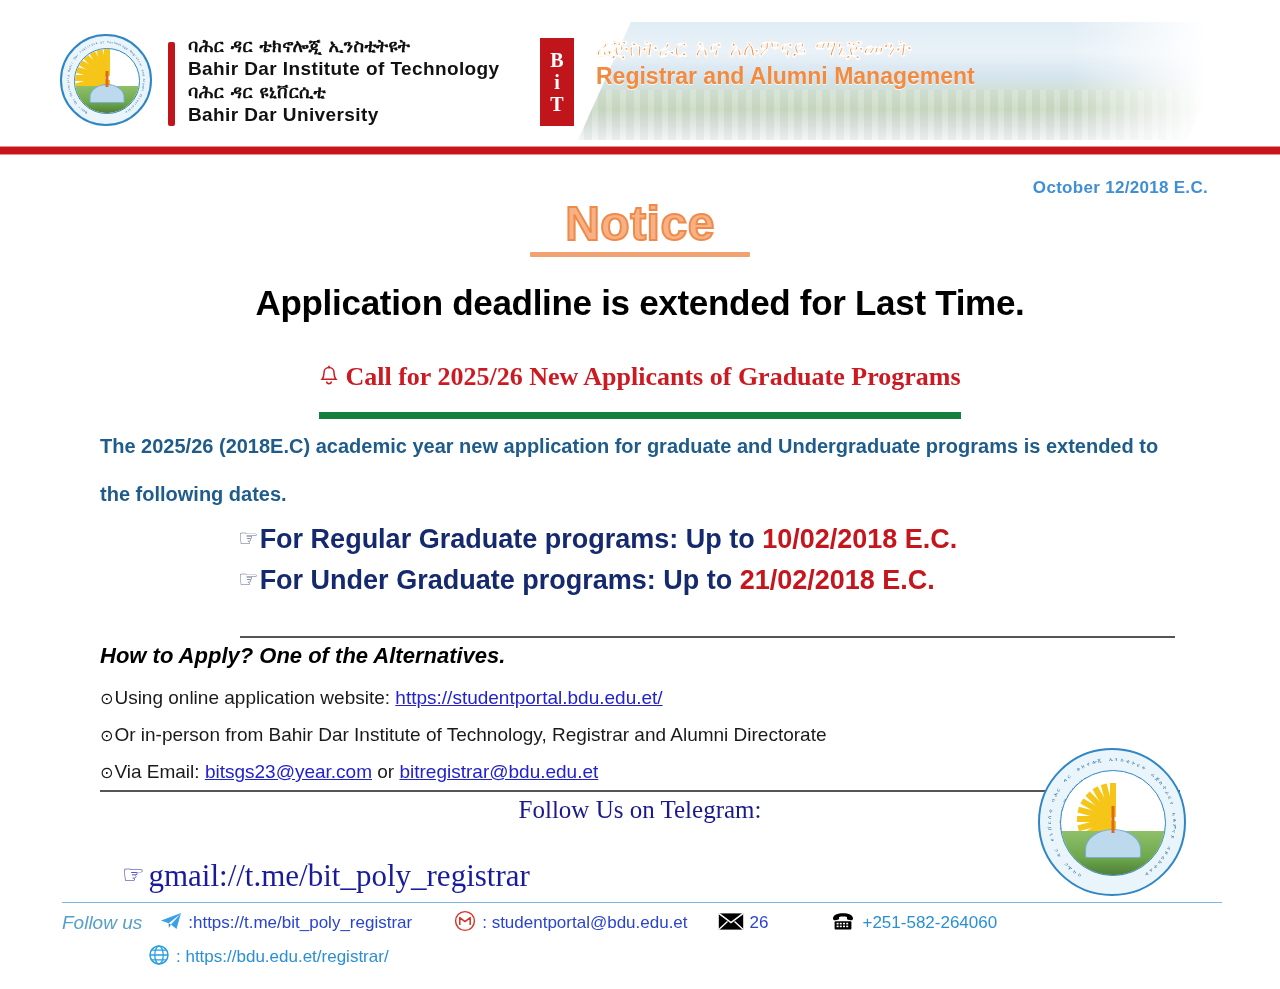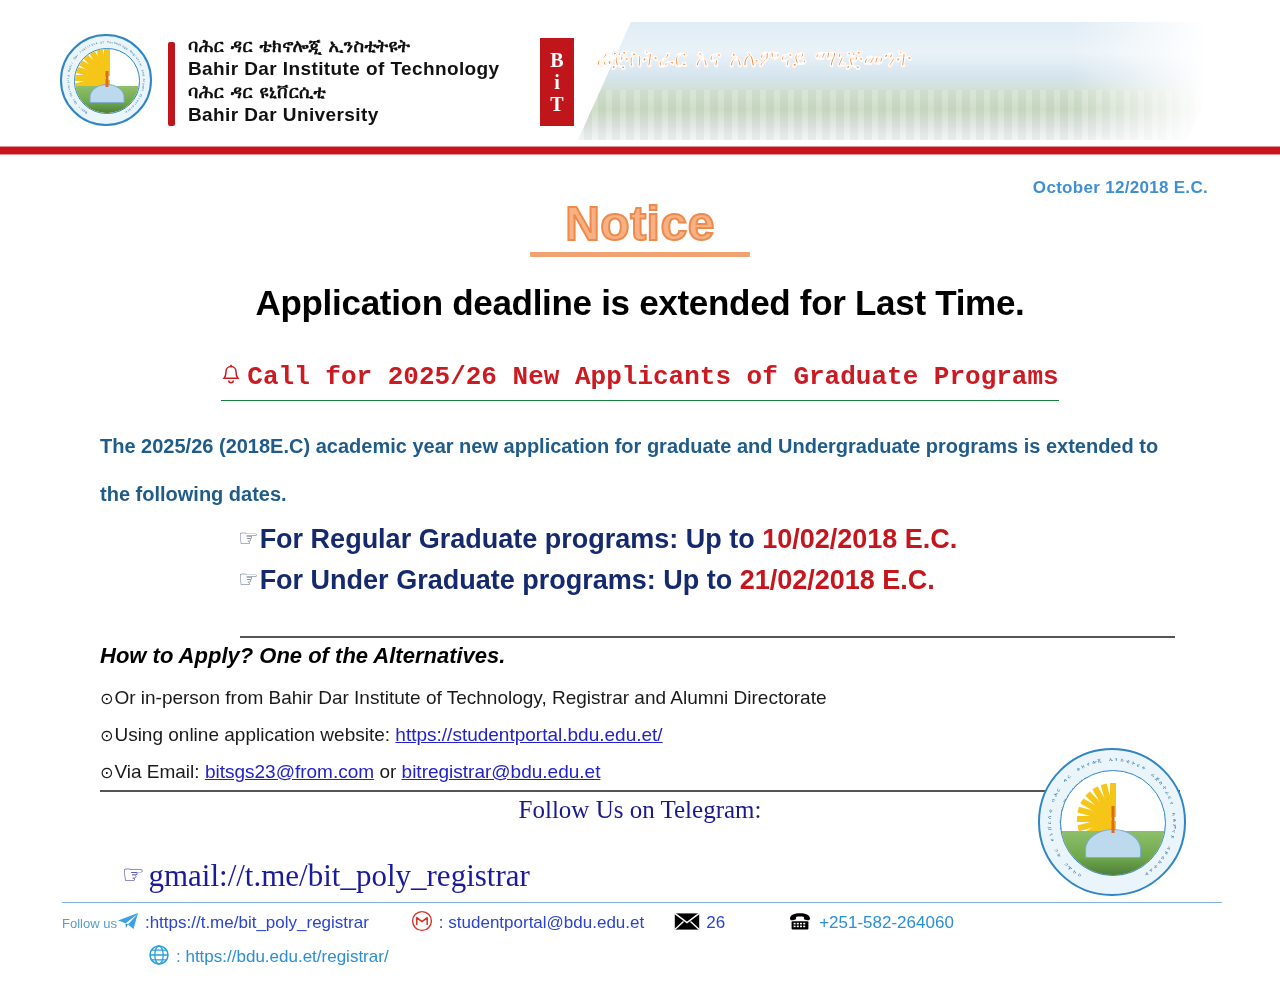--- a/index.html
+++ b/index.html
@@ -174,21 +174,21 @@
   }
   .bit-badge span {
     color: #ffffff;
     font-size: 20px;
     font-weight: bold;
     line-height: 21px;
     font-family: "Liberation Serif", serif;
   }
   .banner-text {
     position: absolute;
-    left: 56px; top: 22px;
+    left: 56px; top: 12px;
     width: 620px;
   }
   .banner-amh {
     font-family: "DejaVu Sans", sans-serif;
     font-size: 23px;
     font-weight: bold;
     color: #f08a3c;
     -webkit-text-stroke: 0.6px #ffffff;
     text-shadow: 0 1px 0 rgba(255,255,255,0.8);
     white-space: nowrap;
@@ -261,26 +261,26 @@
   }
 
   .call-line {
     position: absolute;
     left: 0; top: 362px;
     width: 1280px;
     text-align: center;
   }
   .call-inner {
     display: inline-block;
-    font-family: Liberation Mono, monospace;
+    font-family: Liberation Serif, serif;
     font-size: 26px;
     font-weight: bold;
     color: #cc1a22;
-    border-bottom: 1px solid #15803d;
-    padding-bottom: 6px;
+    border-bottom: 7px solid #15803d;
+    padding-bottom: 18px;
     white-space: nowrap;
   }
   .bell-icon {
     display: inline-block;
     vertical-align: -2px;
     margin-right: 6px;
   }
 
   .intro {
     position: absolute;
@@ -410,22 +410,23 @@
     font-family: "Liberation Sans", sans-serif;
   }
   .footer-row {
     display: flex;
     align-items: center;
     height: 34px;
     white-space: nowrap;
   }
   .footer-label {
     color: #56a0c8;
-    font-size: 13px;
-    margin-right: 0;
+    font-size: 19px;
+    margin-right: 18px;
+    font-style: italic;
   }
   .footer-text {
     font-size: 17px;
     color: #2a44d0;
   }
   .footer-text.teal {
     color: #2a8fd4;
   }
   .footer-item {
     display: flex;
@@ -568,20 +569,21 @@
   <div class="banner">
     <div class="banner-photo"></div>
     <div class="banner-fade"></div>
     <div class="bit-badge">
       <span>B</span>
       <span>i</span>
       <span>T</span>
     </div>
     <div class="banner-text">
       <div class="banner-amh">ሬጅስትራር እና አሉምናይ ማኔጅመንት</div>
+      <div class="banner-eng">Registrar and Alumni Management</div>
     </div>
   </div>
 </div>
 
 <div class="red-bar"></div>
 
 <div class="date-line">October 12/2018 E.C.</div>
 
 <div class="notice-wrap">
   <div class="notice-title">Notice</div>
@@ -612,27 +614,27 @@
     <span class="hand">☞</span><span>For Under Graduate programs: Up to </span><span class="date">21/02/2018 E.C.</span>
   </div>
 </div>
 
 <div class="rule-deadlines"></div>
 
 <div class="howto">How to Apply? One of the Alternatives.</div>
 
 <div class="apply-list">
   <div class="apply-row">
+    <span class="dot">⊙</span><span>Using online application website: </span><a class="link" href="#">https://studentportal.bdu.edu.et/</a>
+  </div>
+  <div class="apply-row">
     <span class="dot">⊙</span><span>Or in-person from Bahir Dar Institute of Technology, Registrar and Alumni Directorate</span>
   </div>
   <div class="apply-row">
-    <span class="dot">⊙</span><span>Using online application website: </span><a class="link" href="#">https://studentportal.bdu.edu.et/</a>
-  </div>
-  <div class="apply-row">
-    <span class="dot">⊙</span><span>Via Email: </span><a class="link" href="#">bitsgs23@from.com</a><span> or </span><a class="link" href="#">bitregistrar@bdu.edu.et</a>
+    <span class="dot">⊙</span><span>Via Email: </span><a class="link" href="#">bitsgs23@year.com</a><span> or </span><a class="link" href="#">bitregistrar@bdu.edu.et</a>
   </div>
 </div>
 
 <div class="rule-howto"></div>
 
 <div class="telegram-label">Follow Us on Telegram:</div>
 
 <div class="telegram-link">
   <span class="hand">☞</span><span>gmail://t.me/bit_poly_registrar</span>
 </div>

